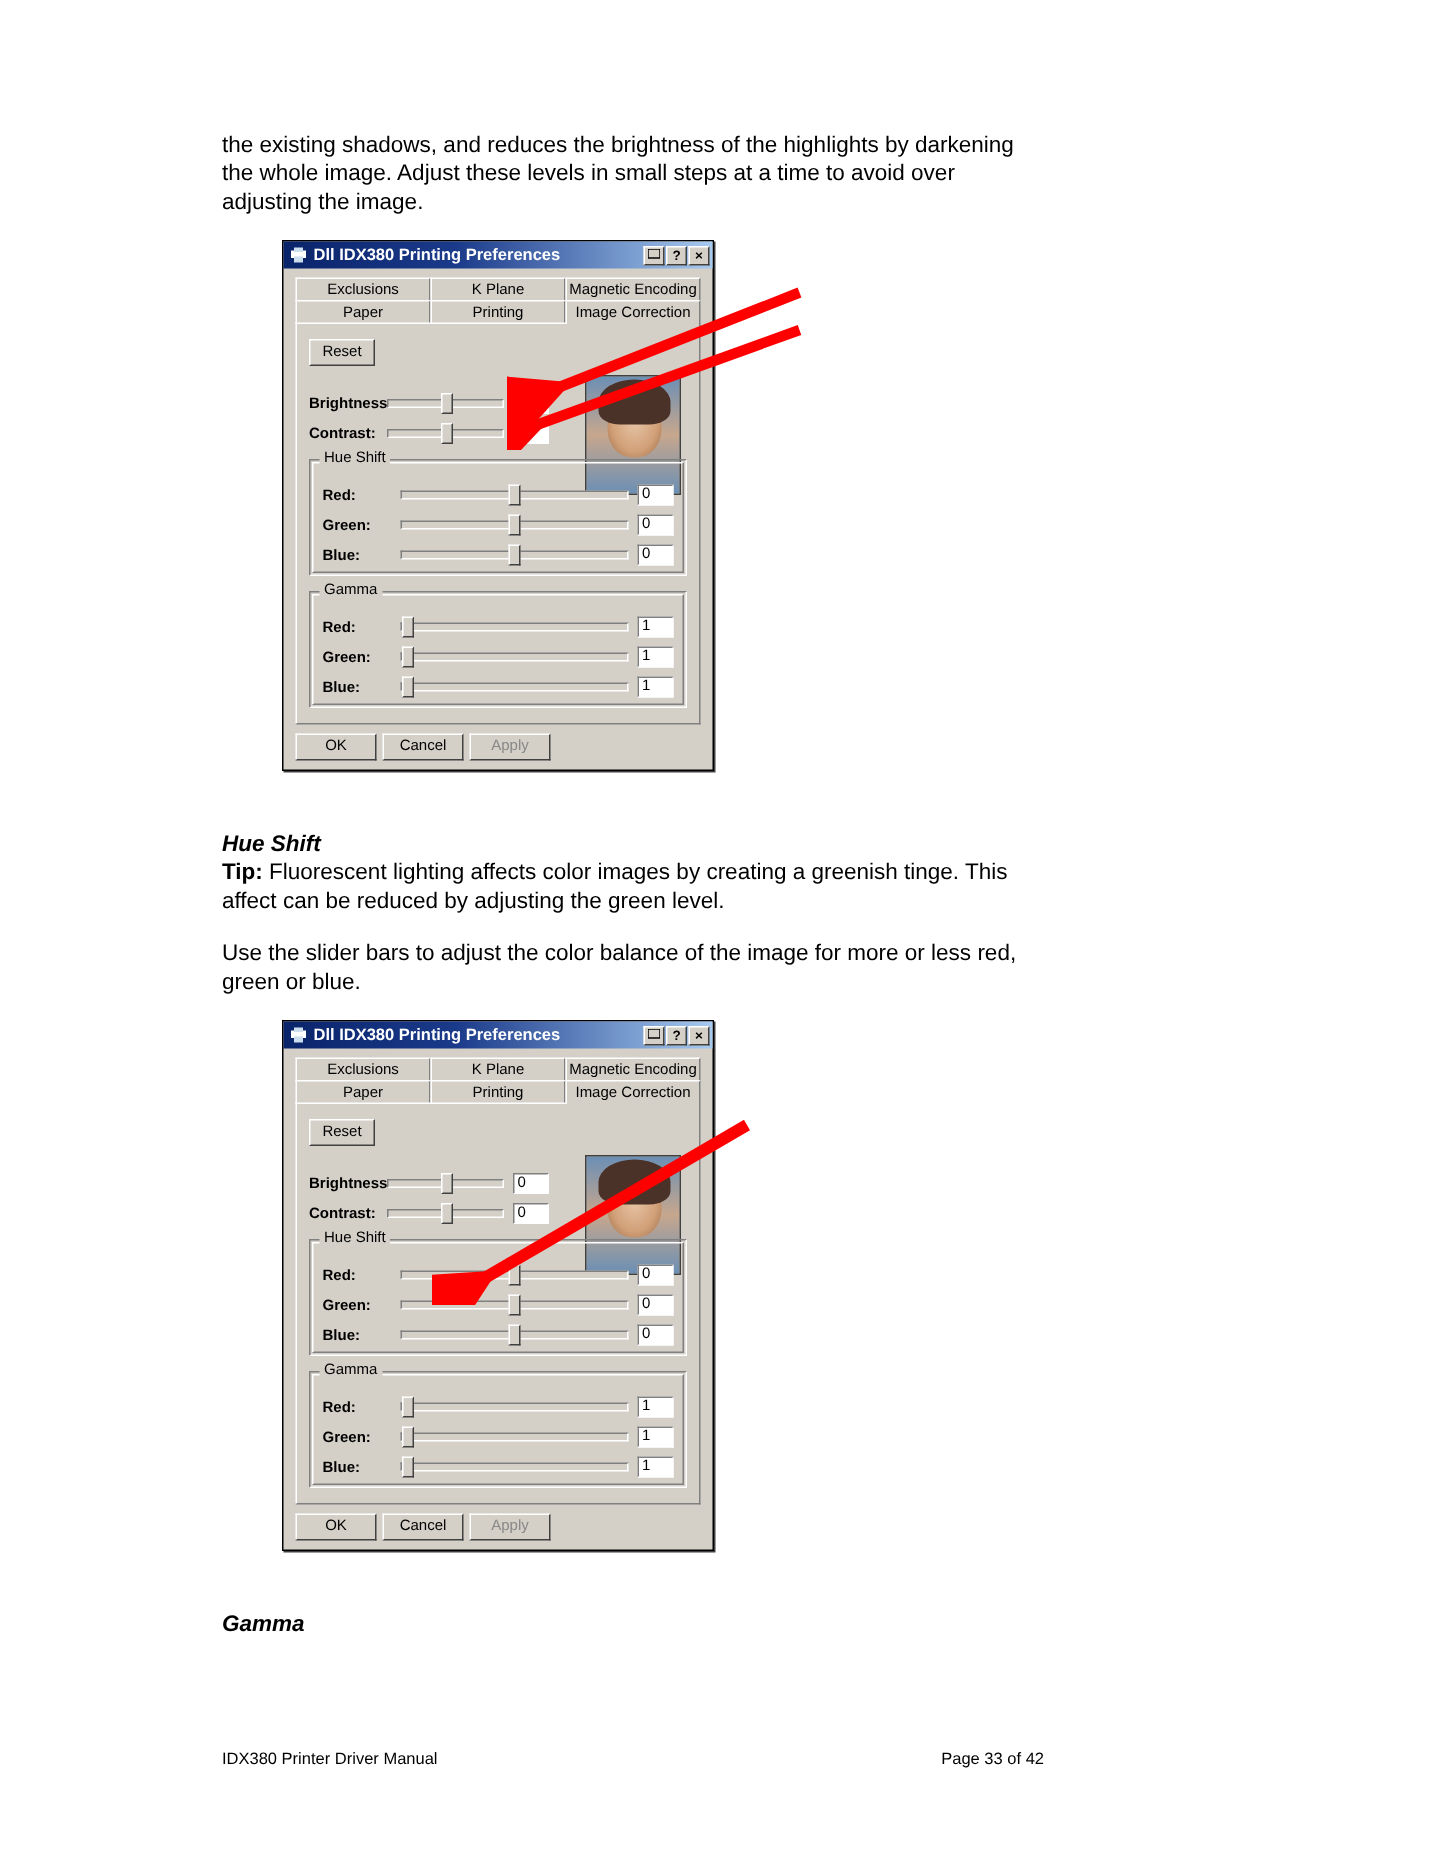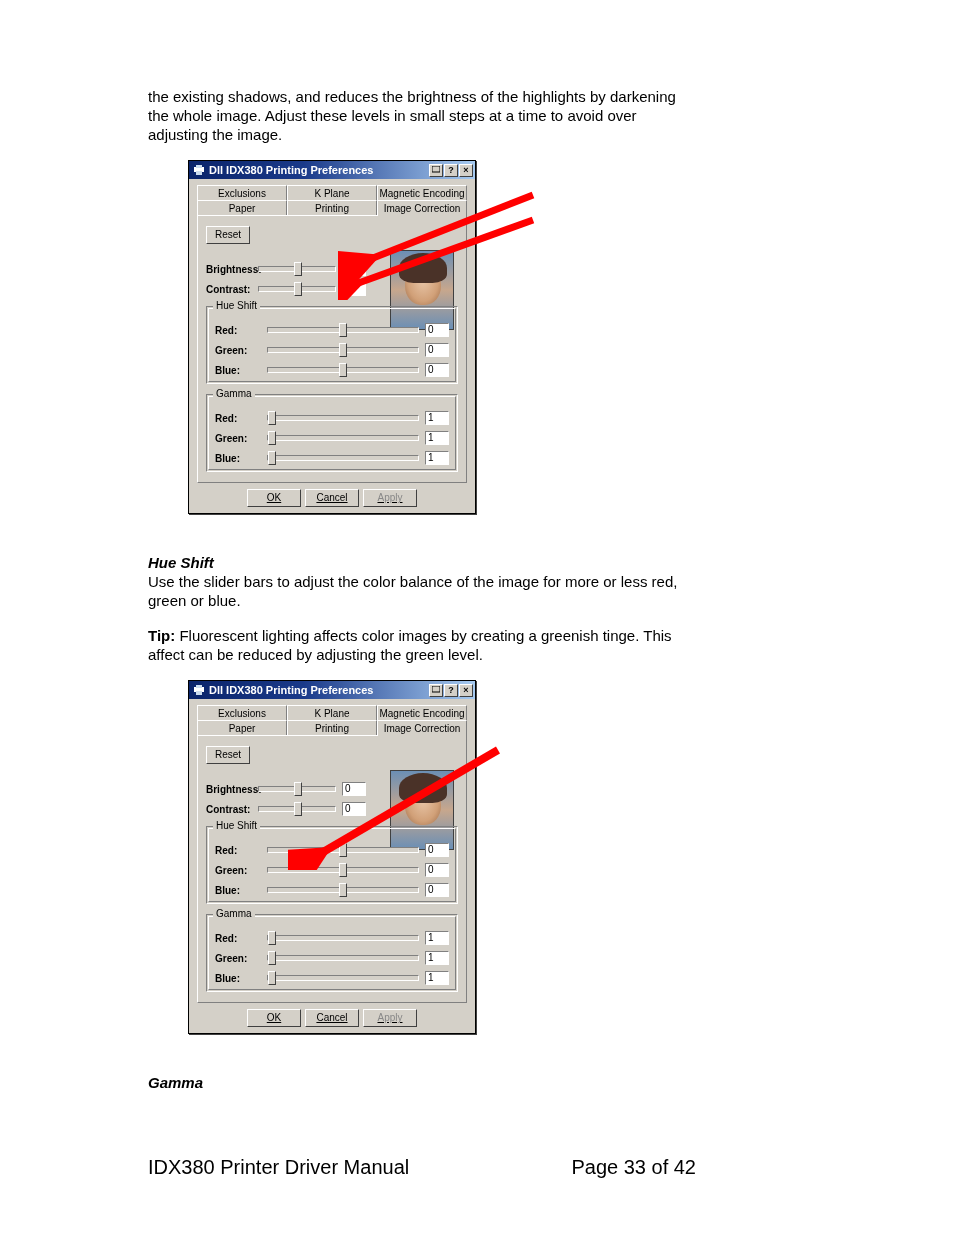--- a/index.html
+++ b/index.html
@@ -213,38 +213,37 @@
   .preview::after {
     content: "";
     position: absolute;
     left: 8px; top: 2px;
     width: 48px; height: 30px;
     background: #4a3228;
     border-radius: 50% 50% 30% 30%;
   }
   .bottom-buttons {
     display: flex;
-    justify-content: center;
+    justify-content: flex-start;
     gap: 4px;
     padding: 6px 8px;
-    text-decoration: underline;
   }
   .bottom-buttons .btn { min-width: 54px; }
   
   .arrow {
     position: absolute;
     pointer-events: none;
   }
   .footer {
     position: absolute;
     left: 148px; right: 74px;
     bottom: 56px;
     display: flex;
     justify-content: space-between;
-    font-size: 20px;
+    font-size: 11px;
     align-items: center;
   }
 </style>
 </head>
 <body>
 
 <div class="page">
 
   <p class="body-text">the existing shadows, and reduces the brightness of the highlights by darkening the whole image. Adjust these levels in small steps at a time to avoid over adjusting the image.</p>
 
@@ -368,24 +367,24 @@
           <marker id="ah1" markerWidth="12" markerHeight="12" refX="2" refY="6" orient="auto">
             <path d="M12,0 L0,6 L12,12 Z" fill="#ff0000"></path>
           </marker>
         </defs>
       <line x1="195" y1="15" x2="30" y2="80" stroke="#ff0000" stroke-width="7" marker-end="url(#ah1)"></line>
       <line x1="195" y1="40" x2="15" y2="105" stroke="#ff0000" stroke-width="7" marker-end="url(#ah1)"></line>
     </svg>
   </div>
 
   <div class="subhead">Hue Shift</div>
-  <p class="body-text">Use the slider bars to adjust the color balance of the image for more or less red, green or blue.</p>
   <p class="body-text">
     <b>Tip:</b><span> Fluorescent lighting affects color images by creating a greenish tinge. This affect can be reduced by adjusting the green level.</span>
   </p>
+  <p class="body-text">Use the slider bars to adjust the color balance of the image for more or less red, green or blue.</p>
 
   <div class="dialog-wrap">
     <div class="dialog">
       <div class="titlebar">
         <span class="title-icon">
           <svg viewBox="0 0 12 12">
               <rect x="1" y="3" width="10" height="5" fill="#fff"></rect>
               <rect x="3" y="1" width="6" height="3" fill="#cde"></rect>
               <rect x="3" y="7" width="6" height="4" fill="#cde"></rect>
             </svg>

